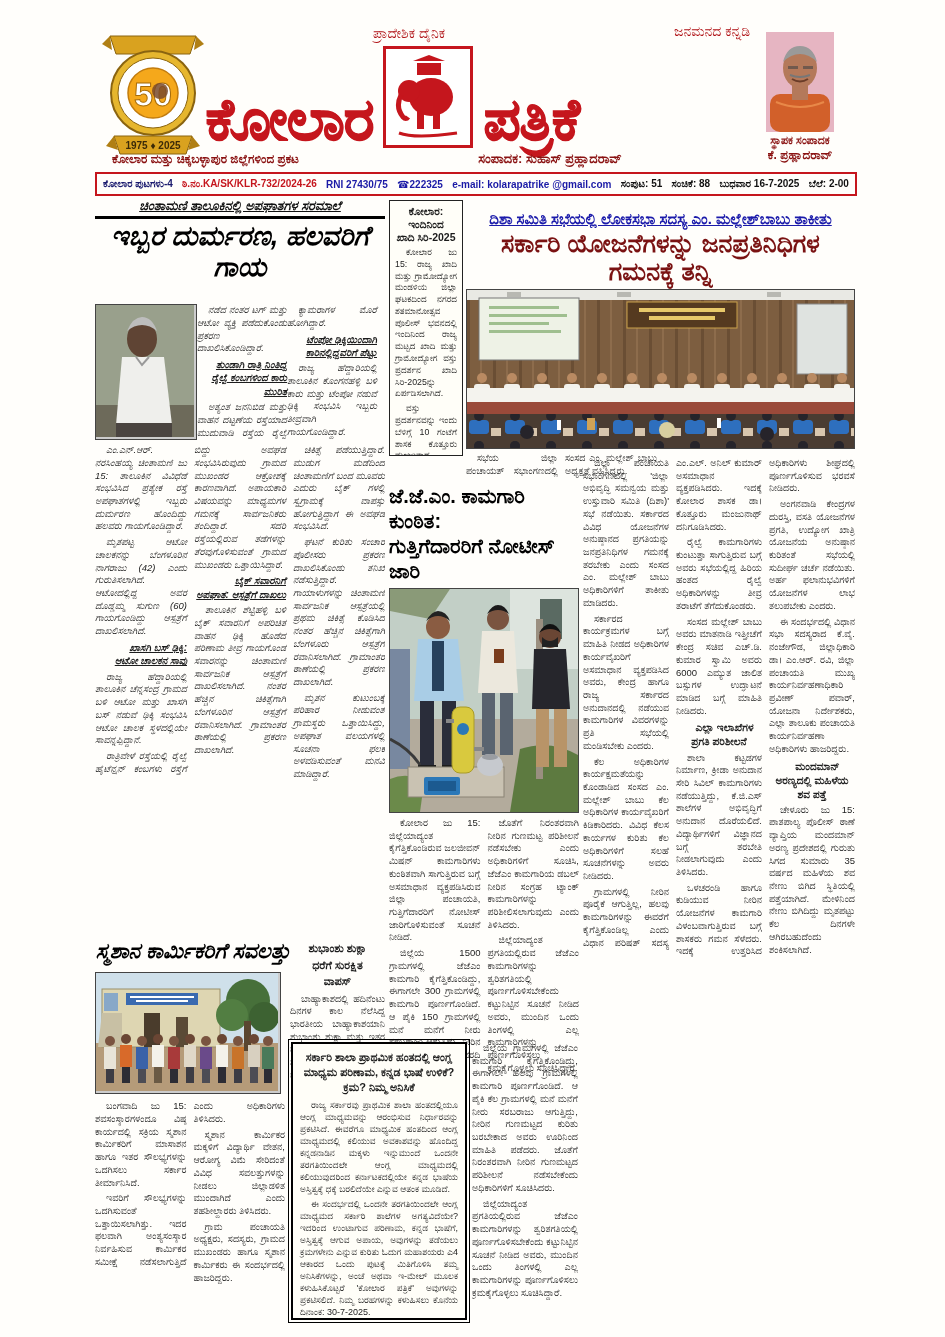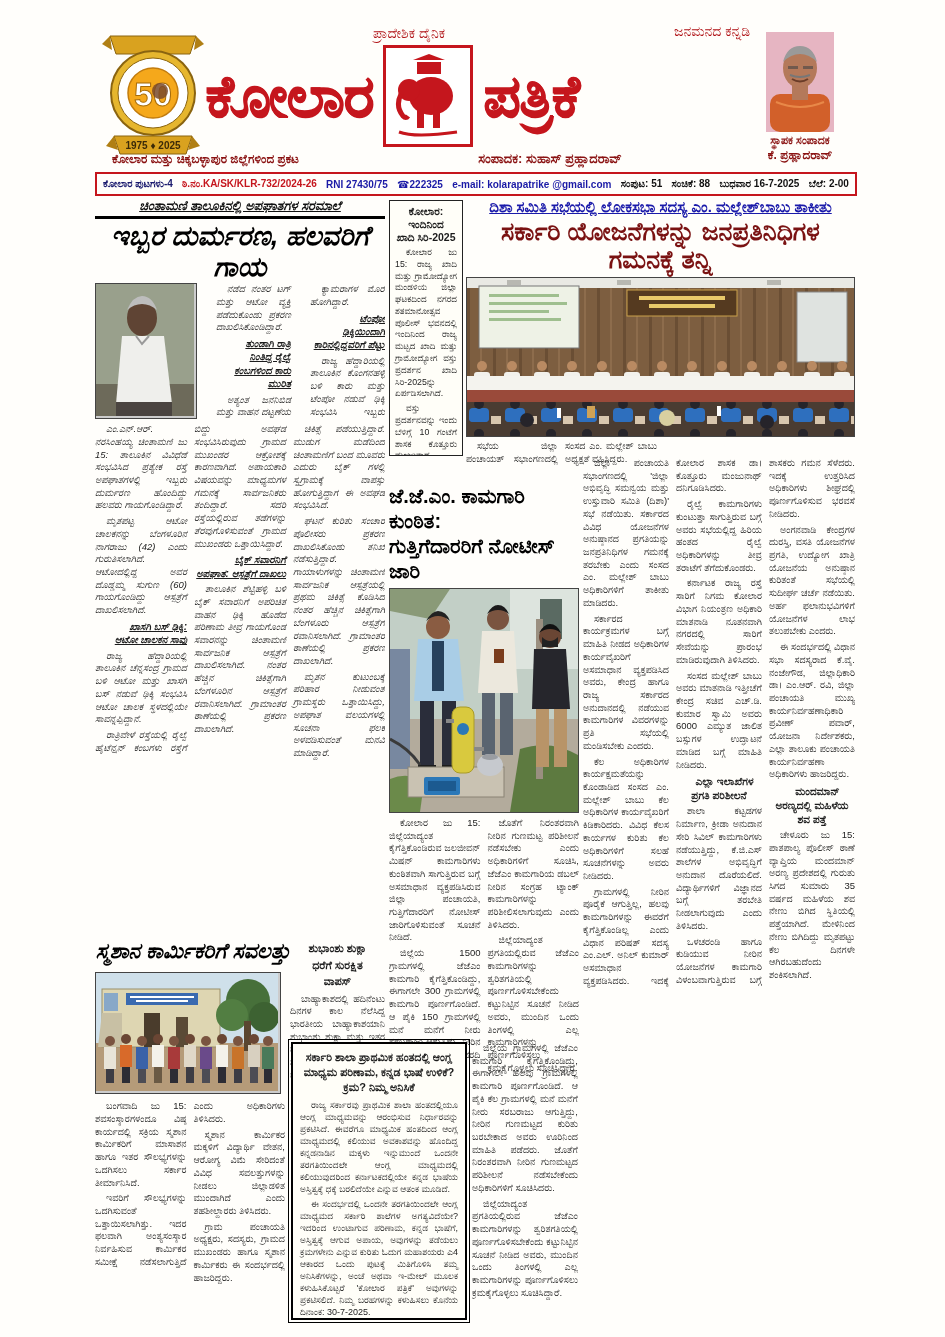--- a/index.html
+++ b/index.html
@@ -1,21 +1,21 @@
 <!DOCTYPE html>
 <html><head>
 <meta charset="utf-8">
 <style>
   html,body{margin:0;padding:0;background:#ffffff;}
   #page{position:relative;width:945px;height:1337px;background:#fffefb;margin:0 auto;overflow:hidden;
         font-family:"Liberation Sans","DejaVu Sans",sans-serif;color:#1b1b1b;}
   .abs{position:absolute;}
   
   .tagline{font-weight:normal;color:#b01216;font-size:14px;text-align:right;}
-  .title-row{display:flex;align-items:center;gap:10px;}
+  .title-row{display:flex;align-items:flex-end;gap:10px;}
   .title-word{font-size:58px;font-weight:bold;color:#c5161d;line-height:1;letter-spacing:-1px;
               text-shadow:1px 1px 0 #c5161d;}
   .eleph-box{width:84px;height:96px;border:3px solid #c5161d;background:#fff;display:flex;align-items:center;justify-content:center;}
   .sub-red{color:#8a1212;font-weight:bold;}
   
   .infobar{border:2px solid #c5161d;display:flex;align-items:center;justify-content:space-between;
            padding:0 6px;font-size:10px;white-space:nowrap;}
   .ib-dark{color:#1a1a6e;font-weight:bold;}
   .ib-red{color:#c5161d;font-weight:bold;}
   .ib-blue{color:#1a1aa6;font-weight:bold;}
@@ -110,21 +110,21 @@
     <span class="ib-black">ಸಂಪುಟ: 51</span>
     <span class="ib-black">ಸಂಚಿಕೆ: 88</span>
     <span class="ib-black">ಬುಧವಾರ 16-7-2025</span>
     <span class="ib-black">ಬೆಲೆ: 2-00</span>
   </div>
 
   <div class="abs" style="left:95px;top:198px;width:290px;font-style:italic;">
     <div class="kicker">ಚಿಂತಾಮಣಿ ತಾಲೂಕಿನಲ್ಲಿ ಅಪಘಾತಗಳ ಸರಮಾಲೆ</div>
     <div class="rule" style="margin:2px 0;"></div>
     <div class="headline-xl">ಇಬ್ಬರ ದುರ್ಮರಣ, ಹಲವರಿಗೆ ಗಾಯ</div>
-    <div style="display:flex;gap:19px;margin-top:0;height:136px;overflow:hidden;">
+    <div style="display:flex;gap:0;margin-top:21px;height:136px;overflow:hidden;">
       <div class="photo-frame" style="width:100px;height:134px;flex:none;">
         <svg width="98" height="132" viewBox="0 0 98 132">
           <rect width="98" height="132" fill="#99a08c"></rect>
           <rect y="100" width="98" height="32" fill="#6d6a5a"></rect>
           <ellipse cx="46" cy="34" rx="15" ry="18" fill="#5f4434"></ellipse>
           <path d="M31 26 q6 -14 15 -14 q10 0 15 14 q-7 -6 -15 -6 q-8 0 -15 6" fill="#bdbdbd"></path>
           <path d="M26 52 L68 52 L76 120 L20 120 Z" fill="#efefec"></path>
           <path d="M40 52 L46 60 L53 52" fill="none" stroke="#999" stroke-width="2"></path>
           <rect x="20" y="118" width="56" height="14" fill="#4a4440"></rect>
         </svg>
@@ -156,21 +156,21 @@
 
   <div class="abs box-thin" style="left:389px;top:200px;width:62px;height:246px;overflow:hidden;">
     <div style="font-weight:bold;font-size:10.5px;text-align:center;">ಕೋಲಾರ: ಇಂದಿನಿಂದ</div>
     <div style="font-weight:bold;font-size:10.5px;text-align:center;margin-bottom:3px;">ಖಾದಿ ಸಿರಿ-2025</div>
     <div class="col-text" style="font-size:8.8px;">
       <p>ಕೋಲಾರ ಜು 15: ರಾಜ್ಯ ಖಾದಿ ಮತ್ತು ಗ್ರಾಮೋದ್ಯೋಗ ಮಂಡಳಿಯ ಜಿಲ್ಲಾ ಘಟಕದಿಂದ ನಗರದ ಶತಮಾನೋತ್ಸವ ಪೊಲೀಸ್ ಭವನದಲ್ಲಿ ಇಂದಿನಿಂದ ರಾಜ್ಯ ಮಟ್ಟದ ಖಾದಿ ಮತ್ತು ಗ್ರಾಮೋದ್ಯೋಗ ವಸ್ತು ಪ್ರದರ್ಶನ ಖಾದಿ ಸಿರಿ-2025ನ್ನು ಏರ್ಪಡಿಸಲಾಗಿದೆ.</p>
       <p>ವಸ್ತು ಪ್ರದರ್ಶನವನ್ನು ಇಂದು ಬೆಳಿಗ್ಗೆ 10 ಗಂಟೆಗೆ ಶಾಸಕ ಕೊತ್ತೂರು ಮಂಜುನಾಥ ಅಧ್ಯಕ್ಷತೆಯಲ್ಲಿ ಜಿಲ್ಲಾ ಉಸ್ತುವಾರಿ ಸಚಿವ ಬಿ.ಎಸ್. ಸುರೇಶ್, ಸಣ್ಣ ಕೈಗಾರಿಕೆ ಸಚಿವ ಶರಣಬಸಪ್ಪ ದರ್ಶನಾಪುರ ಉದ್ಘಾಟಿಸುವರು. ಖಾದಿ ಮಳಿಗೆಯನ್ನು ರಾಜ್ಯ ಖಾದಿ ಮತ್ತು ಗ್ರಾಮೋದ್ಯೋಗ ಮಂಡಳಿ ಅಧ್ಯಕ್ಷ ಬಸವರಾಜ ತುರುವಿಹಾಳ ಉದ್ಘಾಟಿಸುವರು.</p>
     </div>
   </div>
 
-  <div class="abs" style="left:466px;top:198px;width:389px;">
+  <div class="abs" style="left:466px;top:210px;width:389px;">
     <div class="kicker-blue">ದಿಶಾ ಸಮಿತಿ ಸಭೆಯಲ್ಲಿ ಲೋಕಸಭಾ ಸದಸ್ಯ ಎಂ. ಮಲ್ಲೇಶ್‌ಬಾಬು ತಾಕೀತು</div>
     <div class="headline-maroon" style="margin-top:2px;">ಸರ್ಕಾರಿ ಯೋಜನೆಗಳನ್ನು ಜನಪ್ರತಿನಿಧಿಗಳ ಗಮನಕ್ಕೆ ತನ್ನಿ</div>
     <div class="photo-frame" style="width:387px;height:158px;margin-top:4px;">
       <svg width="387" height="158" viewBox="0 0 387 158">
         <defs>
           <pattern id="wood" width="26" height="158" patternUnits="userSpaceOnUse">
             <rect width="26" height="158" fill="#7d5e40"></rect>
             <rect width="3" height="158" fill="#6a4e34"></rect>
             <rect x="13" width="2" height="158" fill="#8d6c4c"></rect>
           </pattern>
@@ -284,21 +284,20 @@
     <p>ಜಿಲ್ಲೆಯ ಗ್ರಾಮಗಳಲ್ಲಿ ಜೆಜೆಎಂ ಕಾಮಗಾರಿ ಕೈಗೆತ್ತಿಕೊಂಡಿದ್ದು, ಈಗಾಗಲೇ ಹಲವು ಗ್ರಾಮಗಳಲ್ಲಿ ಕಾಮಗಾರಿ ಪೂರ್ಣಗೊಂಡಿದೆ. ಆ ಪೈಕಿ ಕೆಲ ಗ್ರಾಮಗಳಲ್ಲಿ ಮನೆ ಮನೆಗೆ ನೀರು ಸರಬರಾಜು ಆಗುತ್ತಿದ್ದು, ನೀರಿನ ಗುಣಮಟ್ಟದ ಕುರಿತು ಬರಬೇಕಾದ ಅವರು ಊರಿನಿಂದ ಮಾಹಿತಿ ಪಡೆದರು. ಜೊತೆಗೆ ನಿರಂತರವಾಗಿ ನೀರಿನ ಗುಣಮಟ್ಟದ ಪರಿಶೀಲನೆ ನಡೆಸಬೇಕೆಂದು ಅಧಿಕಾರಿಗಳಿಗೆ ಸೂಚಿಸಿದರು.</p>
     <p>ಜಿಲ್ಲೆಯಾದ್ಯಂತ ಪ್ರಗತಿಯಲ್ಲಿರುವ ಜೆಜೆಎಂ ಕಾಮಗಾರಿಗಳನ್ನು ತ್ವರಿತಗತಿಯಲ್ಲಿ ಪೂರ್ಣಗೊಳಿಸಬೇಕೆಂದು ಕಟ್ಟುನಿಟ್ಟಿನ ಸೂಚನೆ ನೀಡಿದ ಅವರು, ಮುಂದಿನ ಒಂದು ತಿಂಗಳಲ್ಲಿ ಎಲ್ಲ ಕಾಮಗಾರಿಗಳನ್ನು ಪೂರ್ಣಗೊಳಿಸಲು ಕ್ರಮಕೈಗೊಳ್ಳಲು ಸೂಚಿಸಿದ್ದಾರೆ.</p>
   </div>
 
   <div class="abs col-text cols3" style="left:583px;top:457px;width:272px;height:863px;overflow:hidden;">
     <p>ಜಿಲ್ಲಾ ಪಂಚಾಯತಿ ಸಭಾಂಗಣದಲ್ಲಿ 'ಜಿಲ್ಲಾ ಅಭಿವೃದ್ಧಿ ಸಮನ್ವಯ ಮತ್ತು ಉಸ್ತುವಾರಿ ಸಮಿತಿ (ದಿಶಾ)' ಸಭೆ ನಡೆಯಿತು. ಸರ್ಕಾರದ ವಿವಿಧ ಯೋಜನೆಗಳ ಅನುಷ್ಠಾನದ ಪ್ರಗತಿಯನ್ನು ಜನಪ್ರತಿನಿಧಿಗಳ ಗಮನಕ್ಕೆ ತರಬೇಕು ಎಂದು ಸಂಸದ ಎಂ. ಮಲ್ಲೇಶ್ ಬಾಬು ಅಧಿಕಾರಿಗಳಿಗೆ ತಾಕೀತು ಮಾಡಿದರು.</p>
     <p>ಸರ್ಕಾರದ ಕಾರ್ಯಕ್ರಮಗಳ ಬಗ್ಗೆ ಮಾಹಿತಿ ನೀಡದ ಅಧಿಕಾರಿಗಳ ಕಾರ್ಯವೈಖರಿಗೆ ಅಸಮಾಧಾನ ವ್ಯಕ್ತಪಡಿಸಿದ ಅವರು, ಕೇಂದ್ರ ಹಾಗೂ ರಾಜ್ಯ ಸರ್ಕಾರದ ಅನುದಾನದಲ್ಲಿ ನಡೆಯುವ ಕಾಮಗಾರಿಗಳ ವಿವರಗಳನ್ನು ಪ್ರತಿ ಸಭೆಯಲ್ಲಿ ಮಂಡಿಸಬೇಕು ಎಂದರು.</p>
     <p>ಕೆಲ ಅಧಿಕಾರಿಗಳ ಕಾರ್ಯಕ್ಷಮತೆಯನ್ನು ಕೊಂಡಾಡಿದ ಸಂಸದ ಎಂ. ಮಲ್ಲೇಶ್ ಬಾಬು ಕೆಲ ಅಧಿಕಾರಿಗಳ ಕಾರ್ಯವೈಖರಿಗೆ ಕಿಡಿಕಾರಿದರು. ವಿವಿಧ ಕೆಲಸ ಕಾರ್ಯಗಳ ಕುರಿತು ಕೆಲ ಅಧಿಕಾರಿಗಳಿಗೆ ಸಲಹೆ ಸೂಚನೆಗಳನ್ನು ಅವರು ನೀಡಿದರು.</p>
     <p>ಗ್ರಾಮಗಳಲ್ಲಿ ನೀರಿನ ಪೂರೈಕೆ ಆಗುತ್ತಿಲ್ಲ, ಹಲವು ಕಾಮಗಾರಿಗಳನ್ನು ಈವರೆಗೆ ಕೈಗೆತ್ತಿಕೊಂಡಿಲ್ಲ ಎಂದು ವಿಧಾನ ಪರಿಷತ್ ಸದಸ್ಯ ಎಂ.ಎಲ್. ಅನಿಲ್ ಕುಮಾರ್ ಅಸಮಾಧಾನ ವ್ಯಕ್ತಪಡಿಸಿದರು. ಇದಕ್ಕೆ ಕೋಲಾರ ಶಾಸಕ ಡಾ। ಕೊತ್ತೂರು ಮಂಜುನಾಥ್ ದನಿಗೂಡಿಸಿದರು.</p>
     <p>ರೈಲ್ವೆ ಕಾಮಗಾರಿಗಳು ಕುಂಟುತ್ತಾ ಸಾಗುತ್ತಿರುವ ಬಗ್ಗೆ ಅವರು ಸಭೆಯಲ್ಲಿದ್ದ ಹಿರಿಯ ಹಂತದ ರೈಲ್ವೆ ಅಧಿಕಾರಿಗಳನ್ನು ತೀವ್ರ ತರಾಟೆಗೆ ತೆಗೆದುಕೊಂಡರು.</p>
-    <p>ಕರ್ನಾಟಕ ರಾಜ್ಯ ರಸ್ತೆ ಸಾರಿಗೆ ನಿಗಮ ಕೋಲಾರ ವಿಭಾಗ ನಿಯಂತ್ರಣ ಅಧಿಕಾರಿ ಮಾತನಾಡಿ ನೂತನವಾಗಿ ನಗರದಲ್ಲಿ ಸಾರಿಗೆ ಸೇವೆಯನ್ನು ಪ್ರಾರಂಭ ಮಾಡಿರುವುದಾಗಿ ತಿಳಿಸಿದರು.</p>
     <p>ಸಂಸದ ಮಲ್ಲೇಶ್ ಬಾಬು ಅವರು ಮಾತನಾಡಿ ಇತ್ತೀಚೆಗೆ ಕೇಂದ್ರ ಸಚಿವ ಎಚ್.ಡಿ. ಕುಮಾರ ಸ್ವಾಮಿ ಅವರು 6000 ಎಮ್ಯುತ ಜಾಲಿತ ಬಸ್ಸುಗಳ ಉದ್ಘಾಟನೆ ಮಾಡಿದ ಬಗ್ಗೆ ಮಾಹಿತಿ ನೀಡಿದರು.</p>
     <p class="subhead-plain">ಎಲ್ಲಾ ಇಲಾಖೆಗಳ ಪ್ರಗತಿ ಪರಿಶೀಲನೆ</p>
     <p>ಶಾಲಾ ಕಟ್ಟಡಗಳ ನಿರ್ಮಾಣ, ಕ್ರೀಡಾ ಅನುದಾನ ಸೇರಿ ಸಿವಿಲ್ ಕಾಮಗಾರಿಗಳು ನಡೆಯುತ್ತಿದ್ದು, ಕೆ.ಜಿ.ಎಸ್ ಶಾಲೆಗಳ ಅಭಿವೃದ್ಧಿಗೆ ಅನುದಾನ ದೊರೆಯಲಿದೆ. ವಿದ್ಯಾರ್ಥಿಗಳಿಗೆ ವಿಜ್ಞಾನದ ಬಗ್ಗೆ ತರಬೇತಿ ನೀಡಲಾಗುವುದು ಎಂದು ತಿಳಿಸಿದರು.</p>
     <p>ಒಳಚರಂಡಿ ಹಾಗೂ ಕುಡಿಯುವ ನೀರಿನ ಯೋಜನೆಗಳ ಕಾಮಗಾರಿ ವಿಳಂಬವಾಗುತ್ತಿರುವ ಬಗ್ಗೆ ಶಾಸಕರು ಗಮನ ಸೆಳೆದರು. ಇದಕ್ಕೆ ಉತ್ತರಿಸಿದ ಅಧಿಕಾರಿಗಳು ಶೀಘ್ರದಲ್ಲಿ ಪೂರ್ಣಗೊಳಿಸುವ ಭರವಸೆ ನೀಡಿದರು.</p>
     <p>ಅಂಗನವಾಡಿ ಕೇಂದ್ರಗಳ ದುರಸ್ತಿ, ವಸತಿ ಯೋಜನೆಗಳ ಪ್ರಗತಿ, ಉದ್ಯೋಗ ಖಾತ್ರಿ ಯೋಜನೆಯ ಅನುಷ್ಠಾನ ಕುರಿತಂತೆ ಸಭೆಯಲ್ಲಿ ಸುದೀರ್ಘ ಚರ್ಚೆ ನಡೆಯಿತು. ಅರ್ಹ ಫಲಾನುಭವಿಗಳಿಗೆ ಯೋಜನೆಗಳ ಲಾಭ ತಲುಪಬೇಕು ಎಂದರು.</p>
     <p>ಈ ಸಂದರ್ಭದಲ್ಲಿ ವಿಧಾನ ಸಭಾ ಸದಸ್ಯರಾದ ಕೆ.ವೈ. ನಂಜೇಗೌಡ, ಜಿಲ್ಲಾಧಿಕಾರಿ ಡಾ। ಎಂ.ಆರ್. ರವಿ, ಜಿಲ್ಲಾ ಪಂಚಾಯತಿ ಮುಖ್ಯ ಕಾರ್ಯನಿರ್ವಹಣಾಧಿಕಾರಿ ಪ್ರವೀಣ್ ಪವಾರ್, ಯೋಜನಾ ನಿರ್ದೇಶಕರು, ಎಲ್ಲಾ ತಾಲೂಕು ಪಂಚಾಯತಿ ಕಾರ್ಯನಿರ್ವಹಣಾ ಅಧಿಕಾರಿಗಳು ಹಾಜರಿದ್ದರು.</p>
     <p class="subhead-plain">ಮಂದಮಾನ್ ಅರಣ್ಯದಲ್ಲಿ ಮಹಿಳೆಯ ಶವ ಪತ್ತೆ</p>
     <p>ಚೇಳೂರು ಜು 15: ಪಾತಪಾಲ್ಯ ಪೊಲೀಸ್ ಠಾಣೆ ವ್ಯಾಪ್ತಿಯ ಮಂದಮಾನ್ ಅರಣ್ಯ ಪ್ರದೇಶದಲ್ಲಿ ಗುರುತು ಸಿಗದ ಸುಮಾರು 35 ವರ್ಷದ ಮಹಿಳೆಯ ಶವ ನೇಣು ಬಿಗಿದ ಸ್ಥಿತಿಯಲ್ಲಿ ಪತ್ತೆಯಾಗಿದೆ. ಮೇಳಿನಿಂದ ನೇಣು ಬಿಗಿದಿದ್ದು ಮೃತಪಟ್ಟು ಕೆಲ ದಿನಗಳೇ ಆಗಿರಬಹುದೆಂದು ಶಂಕಿಸಲಾಗಿದೆ.</p>
   </div>
 

